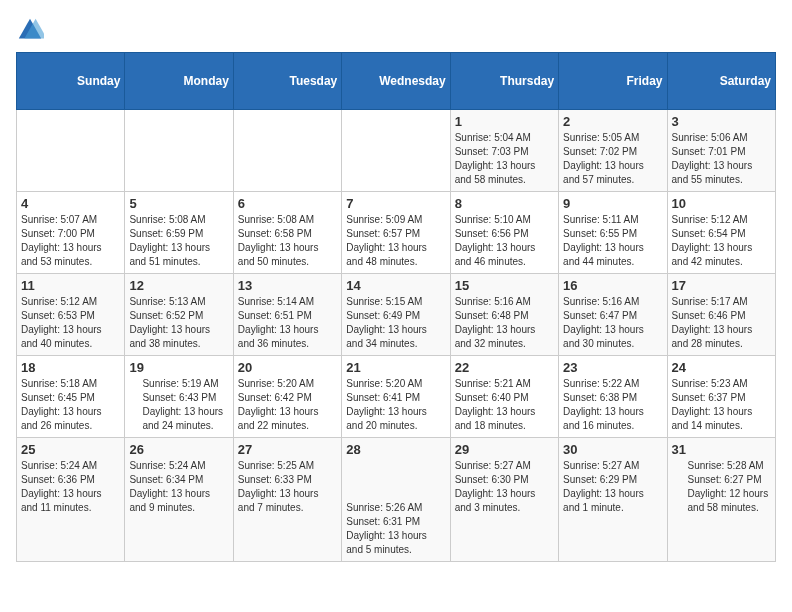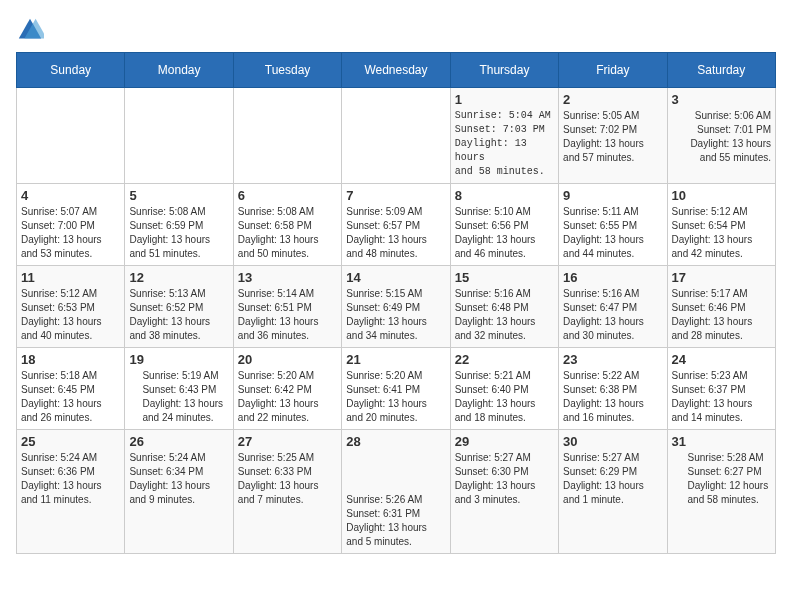--- a/index.html
+++ b/index.html
@@ -53,24 +53,24 @@
       color: #333;
     }
     table {
       width: 100%;
       border-collapse: collapse;
       font-size: 11px;
     }
     thead tr th {
       background: #2a6db5;
       color: white;
-      padding: 10px 4px;
-      text-align: center;
+      padding: 21px 4px;
+      text-align: right;
       font-size: 12px;
-      font-weight: normal;
+      font-weight: bold;
       border: 1px solid #1a5a9a;
     }
     tbody tr td {
       border: 1px solid #ccc;
       vertical-align: top;
       padding: 4px;
       width: calc(100% / 7);
       height: 80px;
       background: #fff;
     }
@@ -126,35 +126,35 @@
       </tr>
   </thead>
   <tbody id="calendar-body">
   <tr>
         <td class="empty-cell"></td>
         <td class="empty-cell"></td>
         <td class="empty-cell"></td>
         <td class="empty-cell"></td>
         <td>
           <span class="day-number">1</span>
-          <div class="day-info" style="white-space: pre-line; font-family: Liberation Mono, monospace;">Sunrise: 5:04 AM
+          <div class="day-info" style="white-space: pre-line;">Sunrise: 5:04 AM
 Sunset: 7:03 PM
 Daylight: 13 hours
 and 58 minutes.</div>
         </td>
         <td>
           <span class="day-number">2</span>
           <div class="day-info" style="white-space: pre-line;">Sunrise: 5:05 AM
 Sunset: 7:02 PM
 Daylight: 13 hours
 and 57 minutes.</div>
         </td>
         <td>
           <span class="day-number">3</span>
-          <div class="day-info" style="white-space: pre-line; text-align: right;">Sunrise: 5:06 AM
+          <div class="day-info" style="white-space: pre-line;">Sunrise: 5:06 AM
 Sunset: 7:01 PM
 Daylight: 13 hours
 and 55 minutes.</div>
         </td>
       </tr>
       <tr>
         <td>
           <span class="day-number">4</span>
           <div class="day-info" style="white-space: pre-line;">Sunrise: 5:07 AM
 Sunset: 7:00 PM

